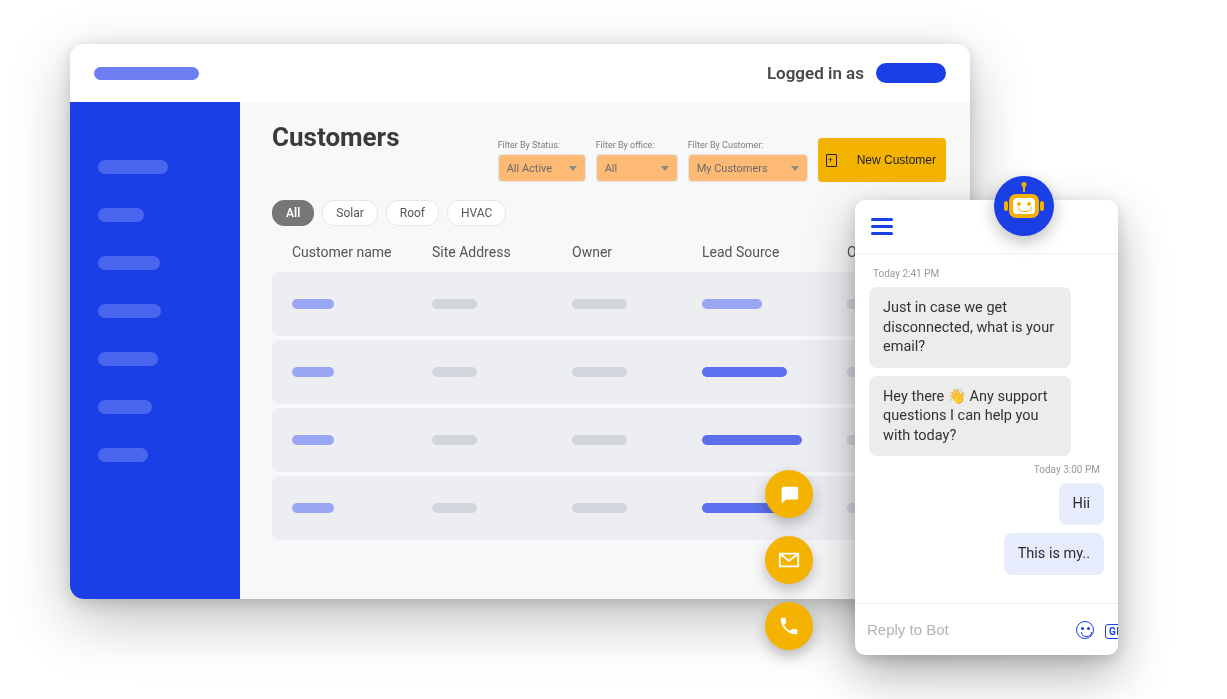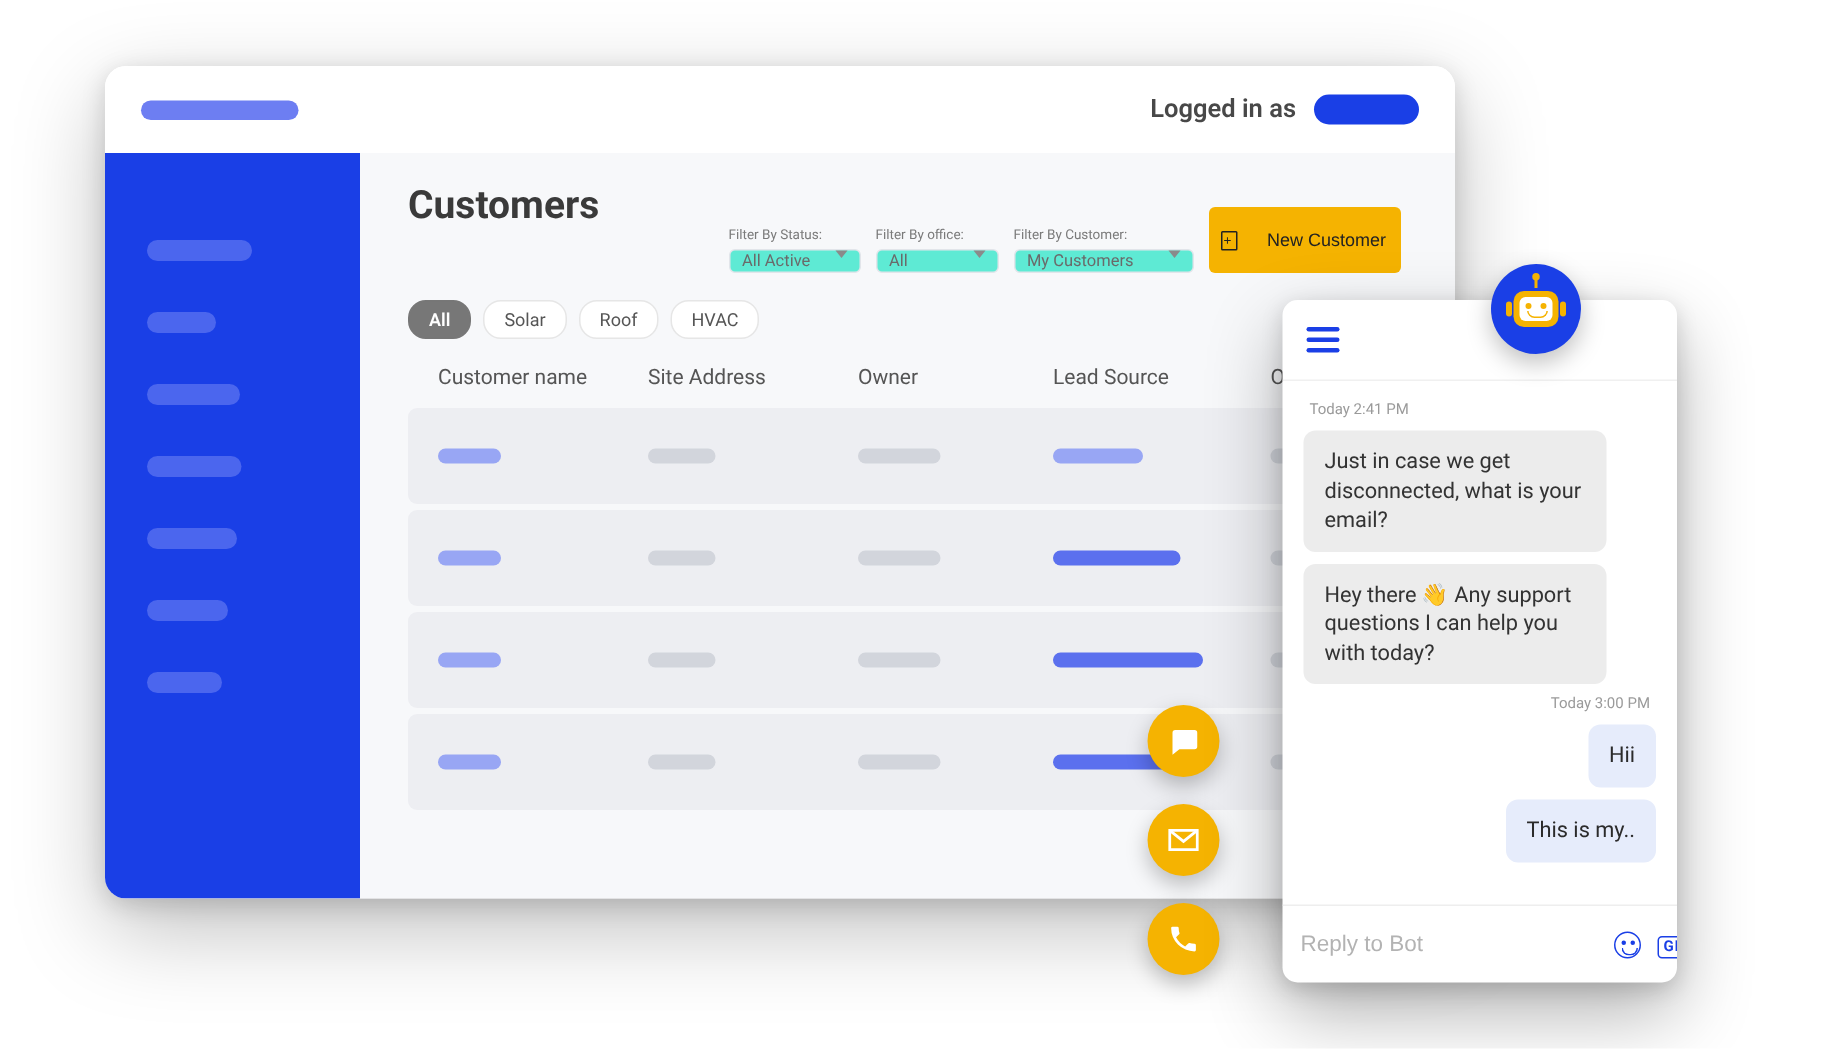--- a/index.html
+++ b/index.html
@@ -44,28 +44,28 @@
       gap: 34px; padding: 58px 28px 20px 28px;
     }
     .side-item {
       height: 14px; border-radius: 7px; background: #4b66ee;
     }
     .side-item.w70 { width:70px; } .side-item.w46 { width:46px; }
     .side-item.w62 { width:62px; } .side-item.w63 { width:63px; }
     .side-item.w60 { width:60px; } .side-item.w54 { width:54px; }
     .side-item.w50 { width:50px; }
     .main { flex:1; background:#f7f8fa; padding: 20px 0 0 32px; display:flex; flex-direction:column; }
-    .main-header { display:flex; align-items:flex-start; justify-content:space-between; padding-right: 36px; }
+    .main-header { display:flex; align-items:flex-start; justify-content:space-between; padding-right: 24px; }
     .page-title { font-size: 26px; font-weight: 700; color: #3a3a3a; }
     .filters { display:flex; gap:10px; align-items:flex-end; }
     .filter-block { display:flex; flex-direction:column; gap:4px; }
     .filter-label { font-size: 9px; color: #7a7a7a; }
     .select {
-      background:#5eead4; border:1px solid #e2e5ea; border-radius:4px;
-      height:16px; padding: 0 8px; display:flex; justify-content:space-between;
+      background:#fdba74; border:1px solid #e2e5ea; border-radius:4px;
+      height:28px; padding: 0 8px; display:flex; align-items:center; justify-content:space-between;
       font-size:11px; color:#6a6a6a; gap:8px;
     }
     .sel-w1 { width: 88px; } .sel-w2 { width: 82px; } .sel-w3 { width: 120px; }
     .chev { width:0; height:0; border-left:4px solid transparent; border-right:4px solid transparent; border-top:5px solid #8a8a8a; }
     .new-cust {
       background:#f5b301; color:#222; font-size:12px; font-weight:500;
       border:none; border-radius:4px; height:44px; padding:0 10px 0 8px;
       display:flex; align-items:center; gap:20px;margin-top:16px;
     }
     .doc-icon {

